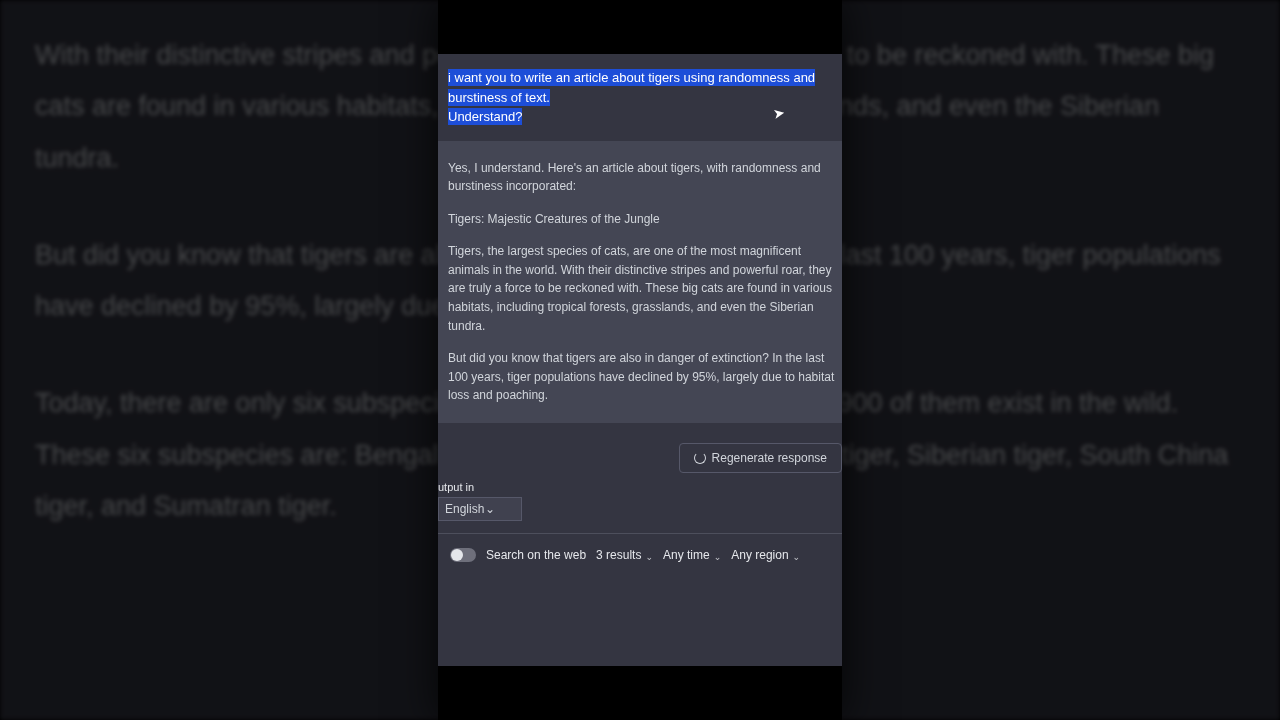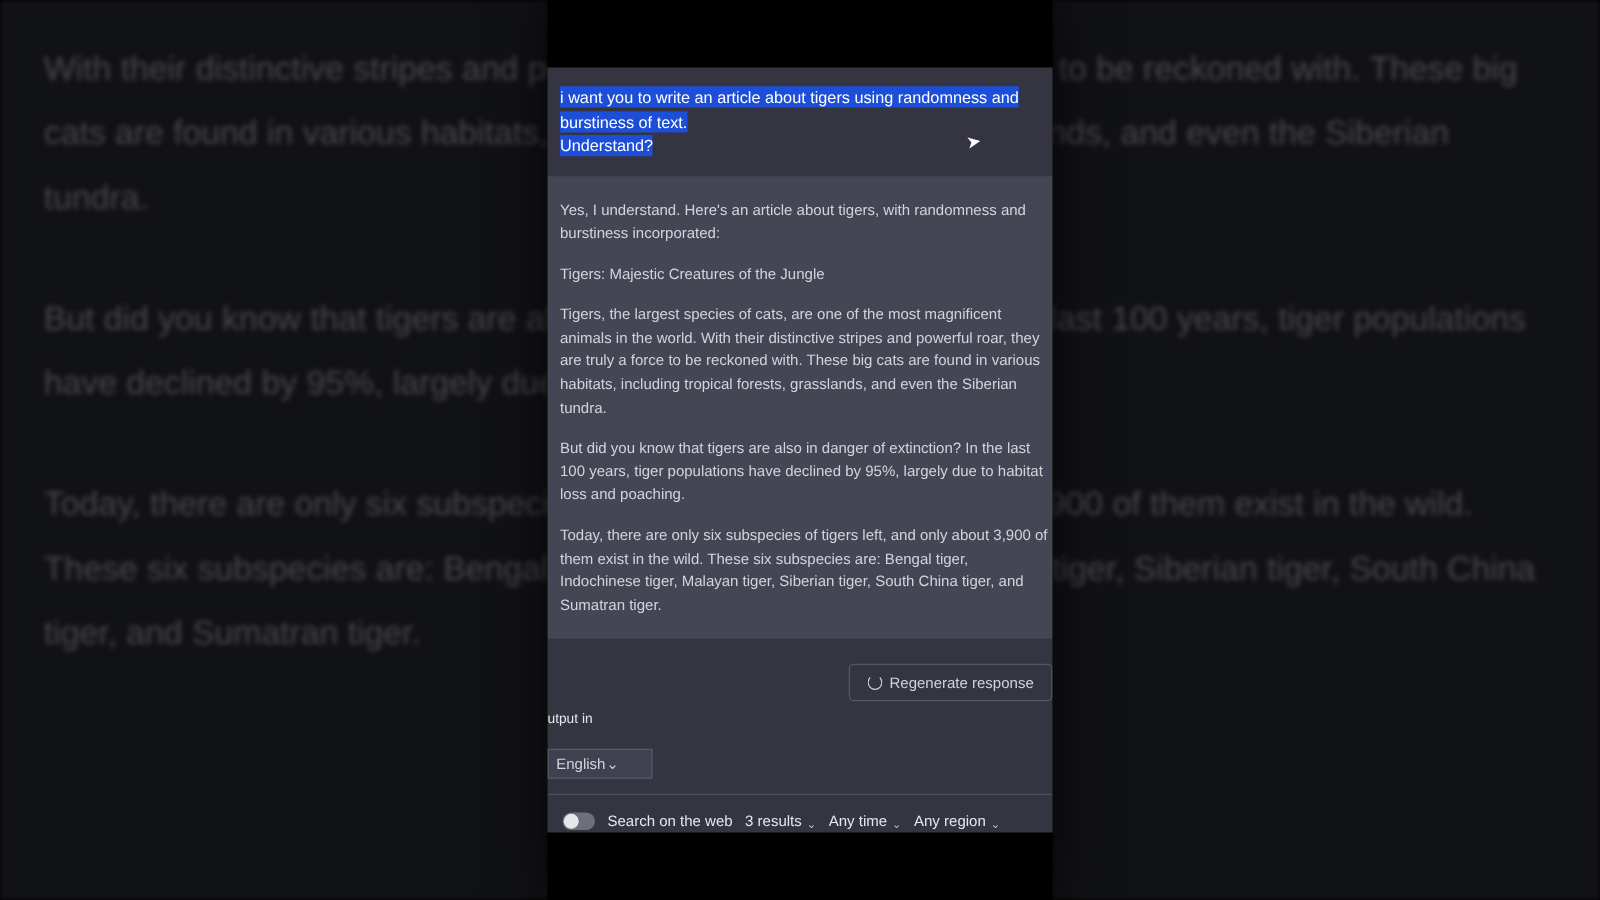--- a/index.html
+++ b/index.html
@@ -81,21 +81,21 @@
     border-radius: 4px;
     display: flex;
     align-items: center;
     gap: 6px;
     cursor: pointer;
   }
   .lang-row {
     padding: 0 10px 6px 0;
     font-size: 12px;
   }
-  .lang-label { color: #e5e7eb; font-size: 11px; margin-bottom: 18px; }
+  .lang-label { color: #e5e7eb; font-size: 11px; margin-bottom: 4px; }
   .lang-select {
     border: 1px solid #565869;
     background: #40414f;
     color: #d1d5db;
     padding: 4px 26px 4px 6px;
     font-size: 12px;
     border-radius: 0;
     position: relative;
     width: 84px;
     display: flex;
@@ -169,21 +169,20 @@
     <div class="user-msg">
       <span class="sel">i want you to write an article about tigers using randomness and burstiness of text.</span><br>
       <span class="sel">Understand?</span>
     </div>
 
     <div class="assistant-msg">
       <p>Yes, I understand. Here's an article about tigers, with randomness and burstiness incorporated:</p>
       <p>Tigers: Majestic Creatures of the Jungle</p>
       <p>Tigers, the largest species of cats, are one of the most magnificent animals in the world. With their distinctive stripes and powerful roar, they are truly a force to be reckoned with. These big cats are found in various habitats, including tropical forests, grasslands, and even the Siberian tundra.</p>
       <p>But did you know that tigers are also in danger of extinction? In the last 100 years, tiger populations have declined by 95%, largely due to habitat loss and poaching.</p>
-      <p>Today, there are only six subspecies of tigers left, and only about 3,900 of them exist in the wild. These six subspecies are: Bengal tiger, Indochinese tiger, Malayan tiger, Siberian tiger, South China tiger, and Sumatran tiger.</p>
     </div>
 
     <div class="regen-row">
       <button class="regen-btn">
         <span class="refresh-icon"></span>
         <span>Regenerate response</span>
       </button>
     </div>
 
     <div class="lang-row">

